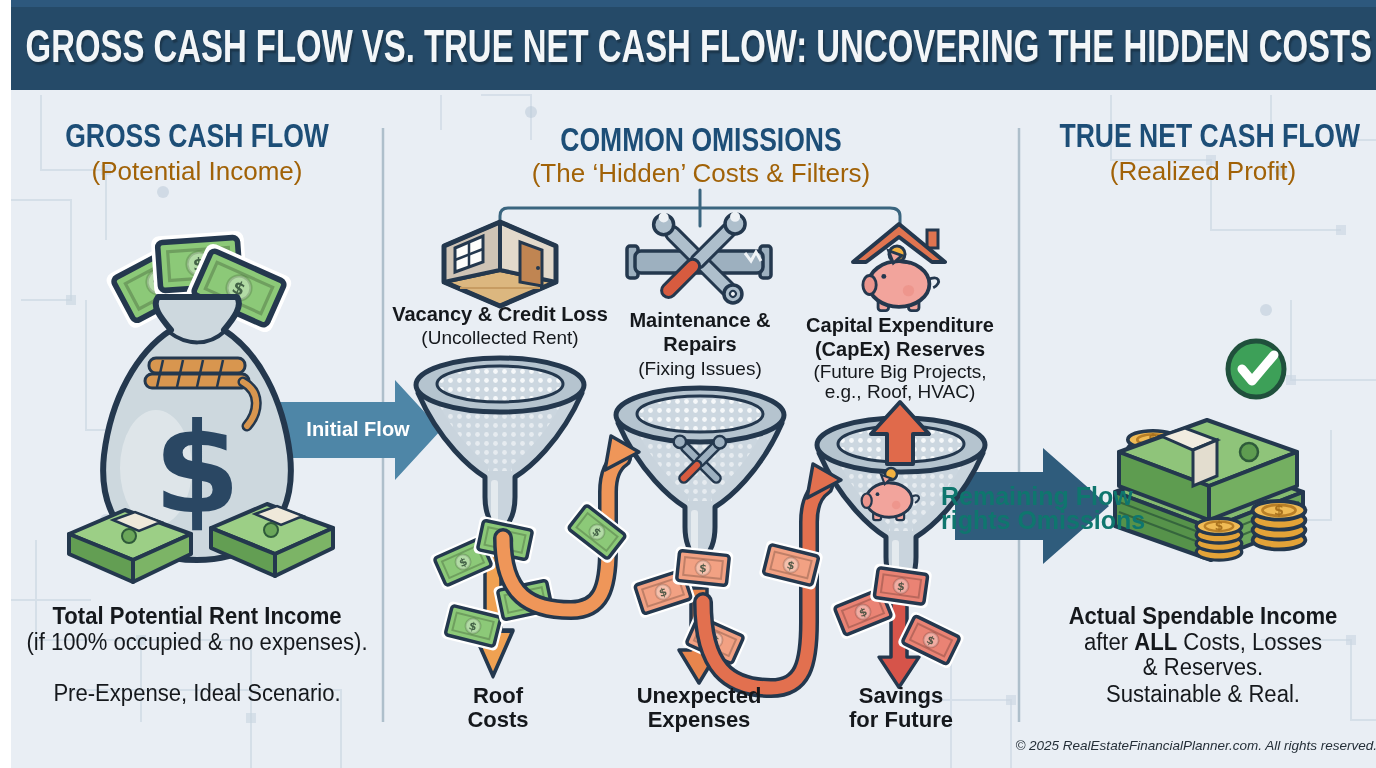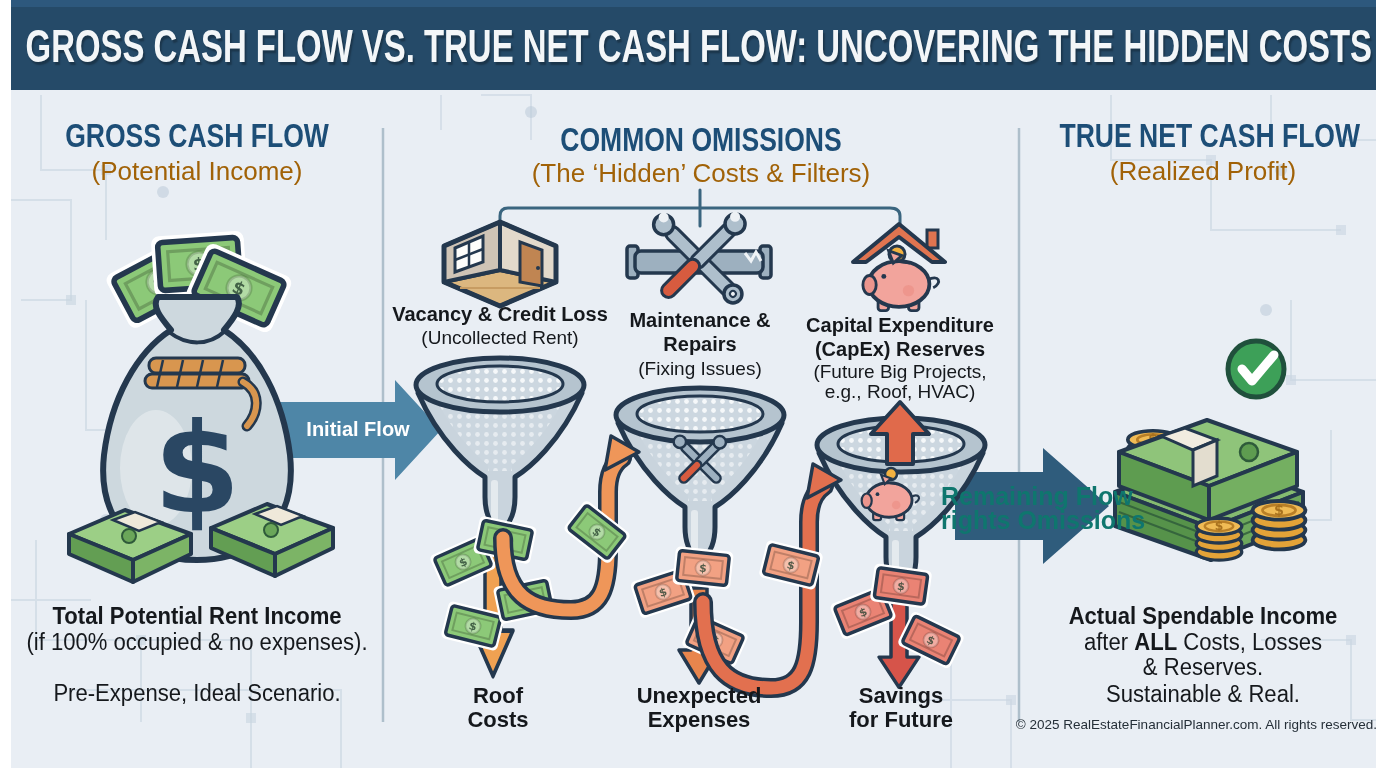--- a/index.html
+++ b/index.html
@@ -338,14 +338,14 @@
   <div class="txt out-b" style="left:800px;top:683px;width:180px;">Savings</div>
   <div class="txt out-b" style="left:800px;top:707px;width:180px;">for Future</div>
 
   <div class="txt r col-title" style="top:116px;">TRUE NET CASH FLOW</div>
   <div class="txt r col-sub" style="top:156px;">(Realized Profit)</div>
   <div class="txt r cap-b" style="top:603px;">Actual Spendable Income</div>
   <div class="txt r cap-r" style="top:629px;"><span>after </span><b>ALL</b><span> Costs, Losses</span></div>
   <div class="txt r cap-r" style="top:654px;">&amp; Reserves.</div>
   <div class="txt r cap-r" style="top:681px;">Sustainable &amp; Real.</div>
 
-  <div class="txt footer" style="left:700px;top:717px;width:666px;">© 2025 RealEstateFinancialPlanner.com. All rights reserved.</div>
+  <div class="txt footer" style="left:700px;top:738px;width:666px;font-style:italic;">© 2025 RealEstateFinancialPlanner.com. All rights reserved.</div>
 </div>
 
 </body></html>

